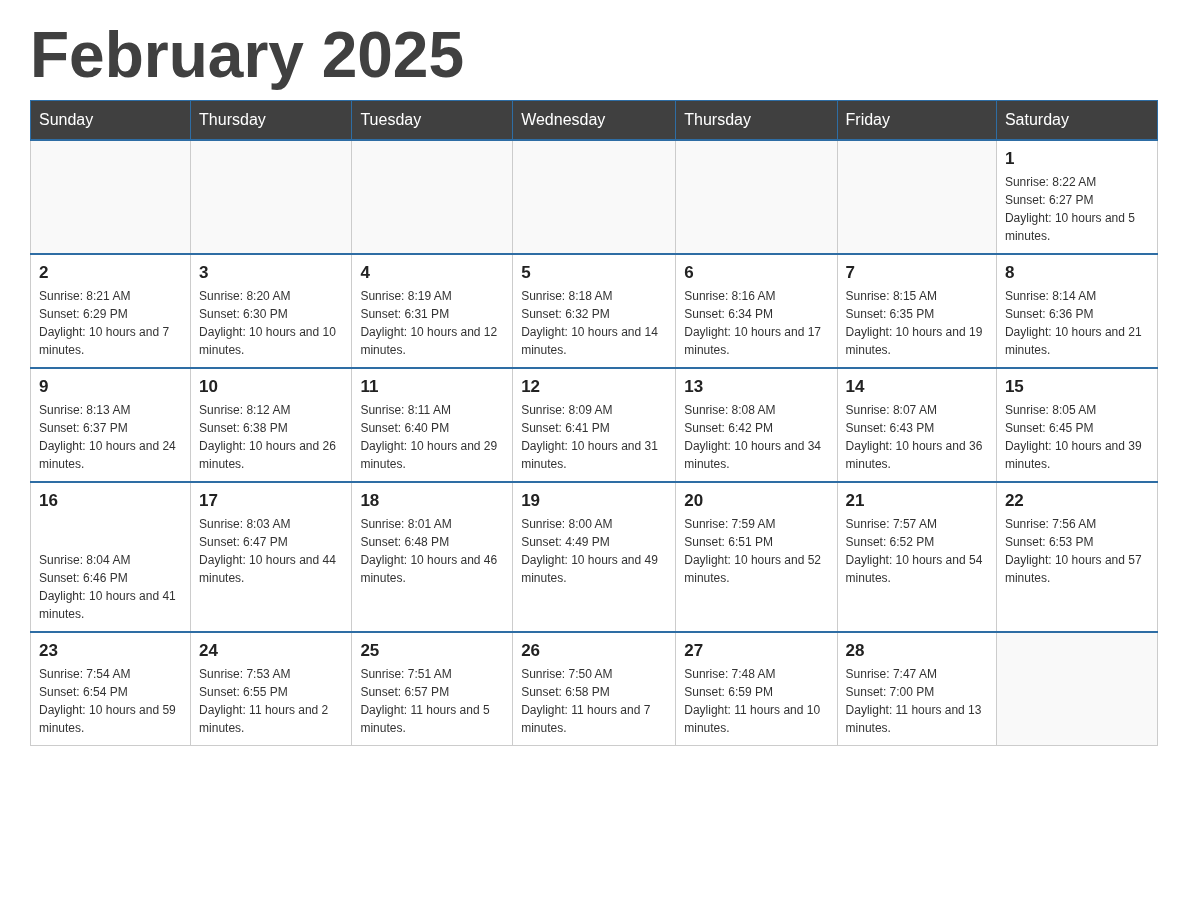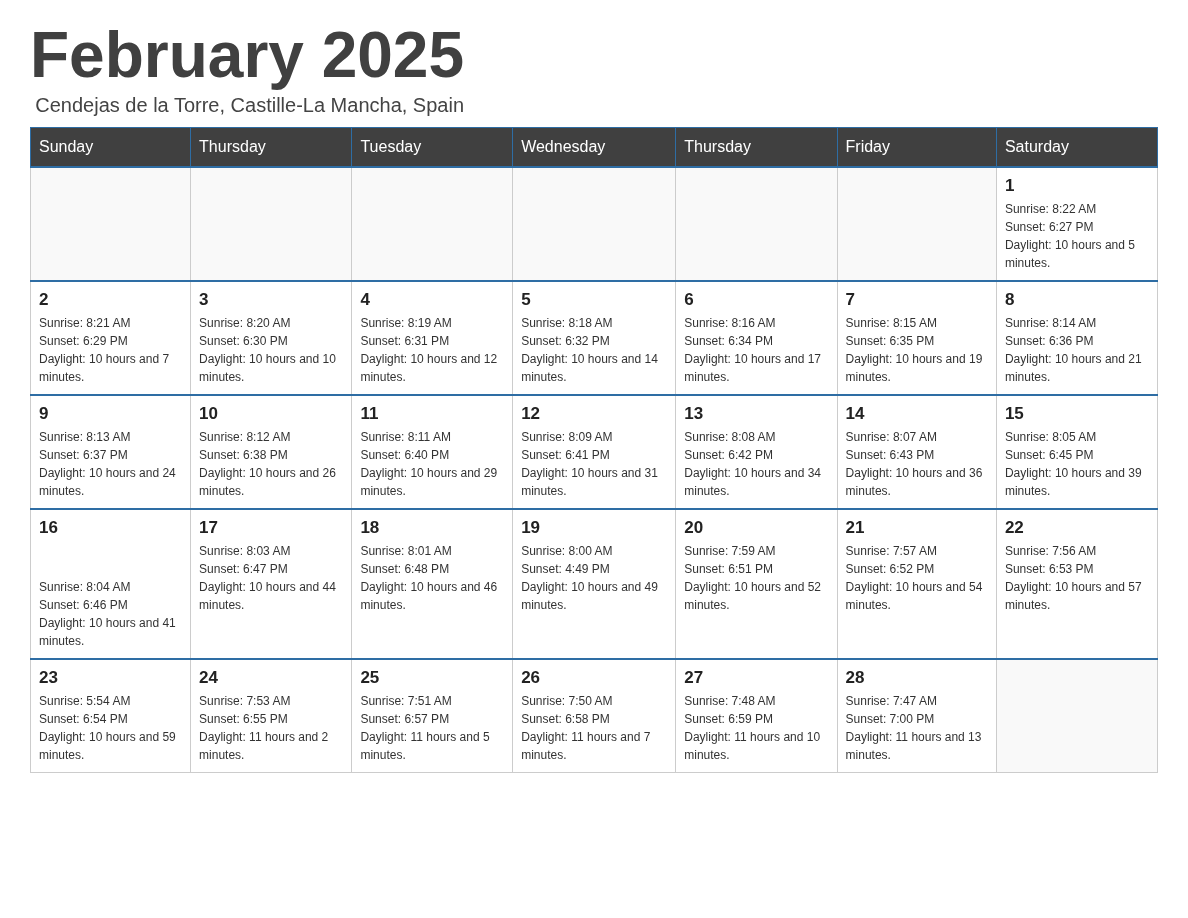--- a/index.html
+++ b/index.html
@@ -102,21 +102,20 @@
       border-left: 16px solid #1a7abf;
       margin-left: 2px;
     }
   </style>
 </head>
 <body>
 
 <div class="header">
   <div class="title-section">
     <div class="month-title">February 2025</div>
-    <div class="location-title">Cendejas de la Torre, Castille-La Mancha, Spain</div>
   </div>
 </div>
 
 <table class="calendar">
   <thead>
     <tr>
     <th>Sunday</th>
         <th>Thursday</th>
         <th>Tuesday</th>
         <th>Wednesday</th>
@@ -268,21 +267,21 @@
         <td>
           <div class="day-number">22</div>
           <div class="day-info" style="white-space: pre-line;">Sunrise: 7:56 AM
 Sunset: 6:53 PM
 Daylight: 10 hours and 57 minutes.</div>
         </td>
       </tr>
       <tr class="week-row">
         <td>
           <div class="day-number">23</div>
-          <div class="day-info" style="white-space: pre-line;">Sunrise: 5:54 AM
+          <div class="day-info" style="white-space: pre-line;">Sunrise: 7:54 AM
 Sunset: 6:54 PM
 Daylight: 10 hours and 59 minutes.</div>
         </td>
         <td>
           <div class="day-number">24</div>
           <div class="day-info" style="white-space: pre-line;">Sunrise: 7:53 AM
 Sunset: 6:55 PM
 Daylight: 11 hours and 2 minutes.</div>
         </td>
         <td>

